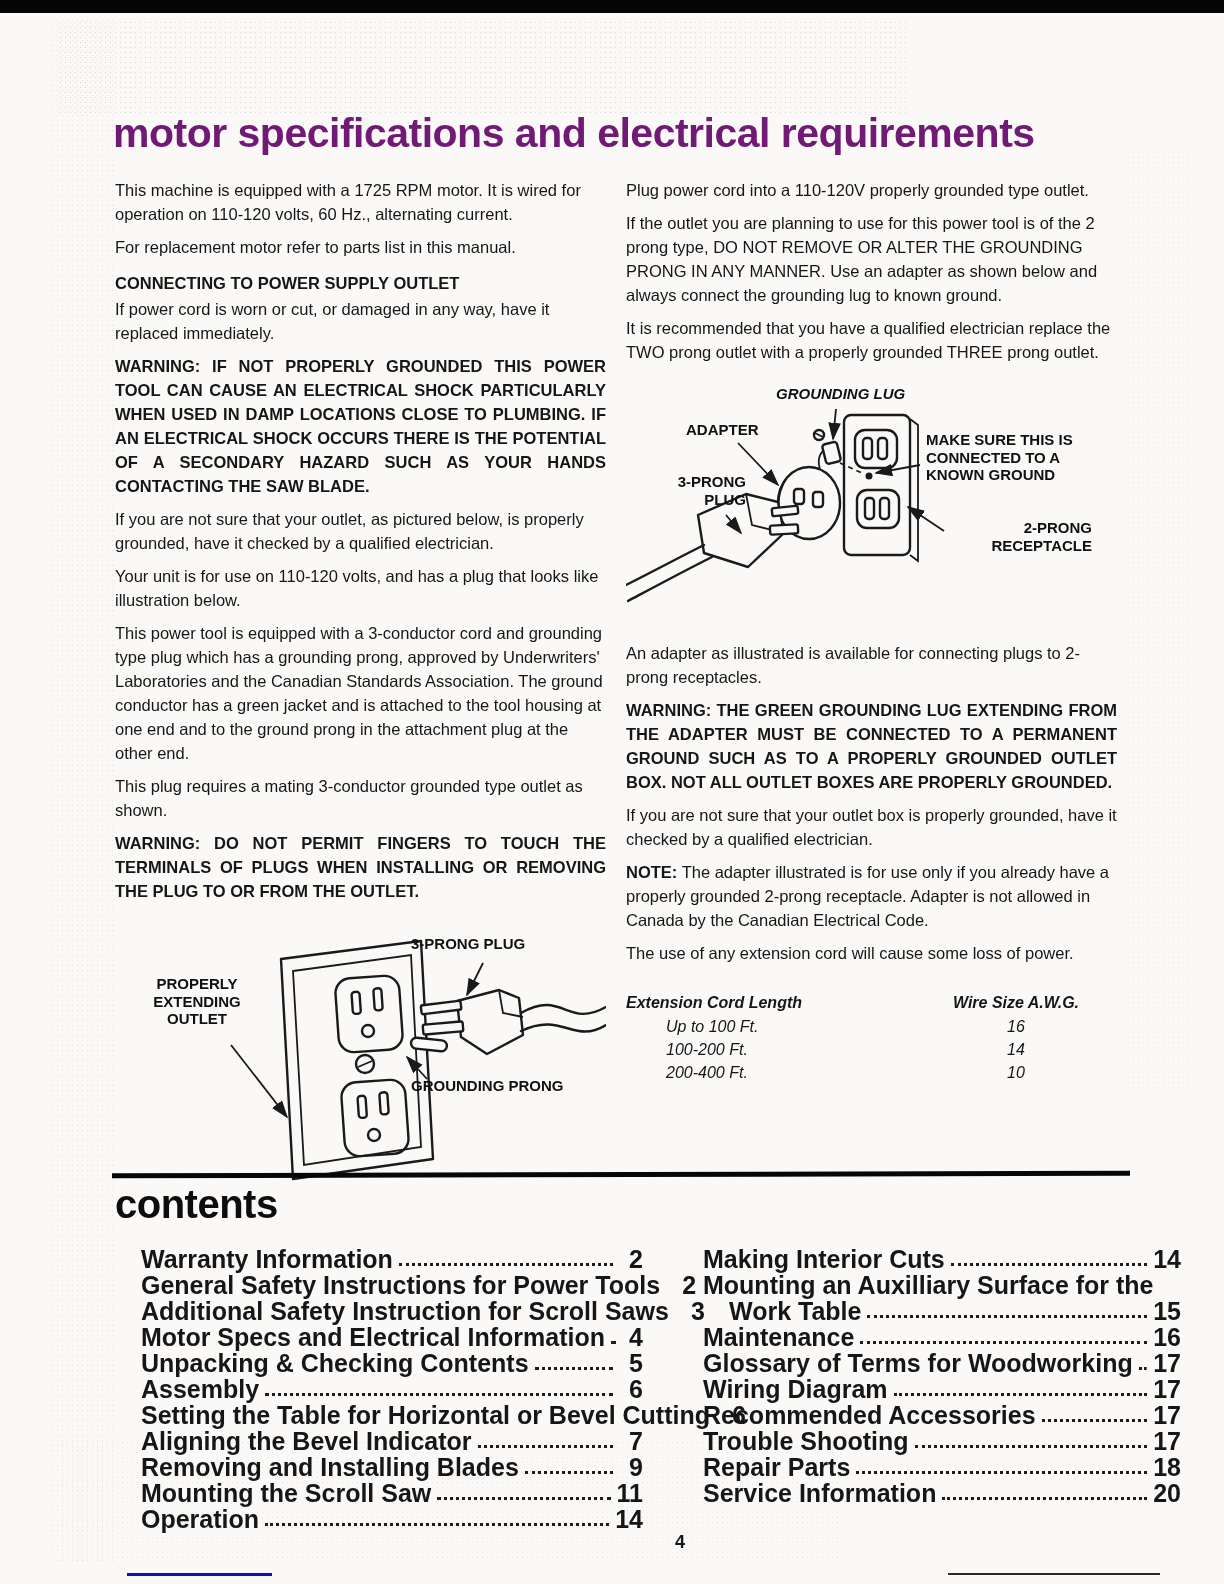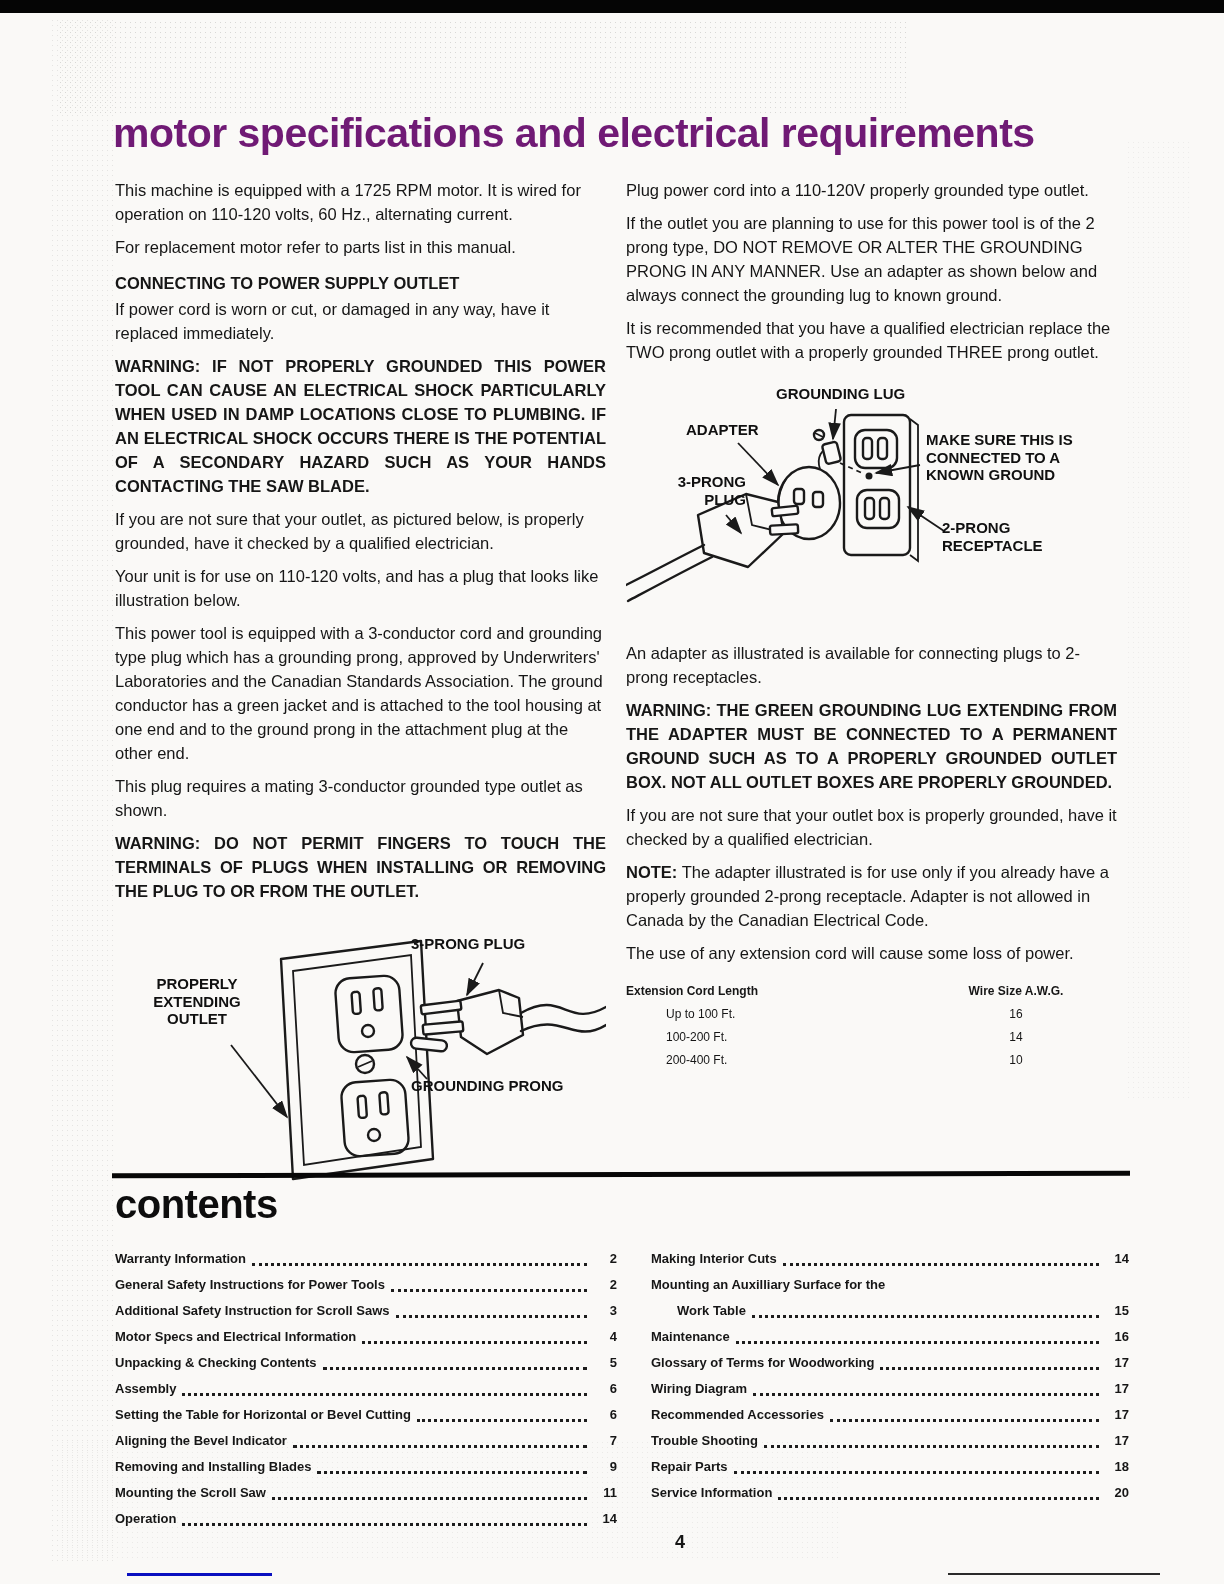--- a/index.html
+++ b/index.html
@@ -33,33 +33,33 @@
   .diagram{position:relative;}
   .diagram svg{position:absolute;left:0;top:0;}
   .dlabel{
     position:absolute;font-size:15px;line-height:17.5px;font-weight:bold;
     white-space:pre-line;color:#101010;
   }
   .diagram.left{height:305px;margin-top:14px;}
   .diagram.right{height:268px;margin-top:4px;}
 
   
-  .cordtable{margin-top:14px;font-size:12px;}
+  .cordtable{margin-top:26px;font-size:16px;font-style:italic;}
   .cordhead{display:flex;font-weight:bold;}
   .cordhead .c1{width:300px;}
   .cordhead .c2{width:180px;text-align:center;}
   .cordrow{display:flex;line-height:23px;}
   .cordrow .c1{width:300px;padding-left:40px;box-sizing:border-box;}
   .cordrow .c2{width:180px;text-align:center;}
 
   
   .rule{position:absolute;left:112px;top:1172px;width:1018px;height:5px;background:#070707;transform:rotate(-.15deg);}
   .contents-title{position:absolute;left:115px;top:1182px;font-size:40px;font-weight:bold;letter-spacing:-.5px;color:#0d0d0d;}
   .toc{position:absolute;left:115px;top:1246px;width:1014px;display:flex;gap:34px;}
-  .toc-col{font-size:13px;font-weight:bold;line-height:26px;}
+  .toc-col{font-size:25px;font-weight:bold;line-height:26px;margin-left:26px;}
   .toc-col.l{width:502px;}
   .toc-col.r{width:478px;}
   .toc-row{display:flex;align-items:flex-end;}
   .toc-label{white-space:nowrap;}
   .toc-row.indent .toc-label{padding-left:26px;}
   .toc-leader{flex:1;border-bottom:3px dotted #1d1d1d;margin:0 6px 6px 6px;min-width:0;}
   .toc-row.no-leader .toc-leader{border-bottom:none;}
   .toc-page{white-space:nowrap;min-width:24px;text-align:right;}
 
   .pagenum{position:absolute;left:600px;top:1532px;width:160px;text-align:center;font-size:18px;font-weight:bold;}
@@ -187,28 +187,28 @@
 
           <path class="ink" d="M78,172 C50,186 28,198 0,212"></path>
           <path class="ink" d="M86,184 C58,198 32,212 2,228"></path>
 
           <line class="thin" x1="210" y1="36" x2="207" y2="66" marker-end="url(#ah2)"></line>
           <line class="thin" x1="112" y1="70" x2="152" y2="112" marker-end="url(#ah2)"></line>
           <line class="thin" x1="100" y1="142" x2="115" y2="160" marker-end="url(#ah2)"></line>
           <line class="thin" x1="294" y1="92" x2="250" y2="100" marker-end="url(#ah2)"></line>
           <line class="thin" x1="318" y1="158" x2="282" y2="134" marker-end="url(#ah2)"></line>
         </svg>
-        <div class="dlabel" style="left:150px;top:12px;width:170px;">GROUNDING LUG</div>
+        <div class="dlabel" style="left:150px;top:12px;width:170px;font-style:italic;">GROUNDING LUG</div>
         <div class="dlabel" style="left:60px;top:48px;width:100px;">ADAPTER</div>
         <div class="dlabel" style="left:24px;top:100px;width:96px;text-align:right;">3-PRONG
 PLUG</div>
         <div class="dlabel" style="left:300px;top:58px;width:185px;">MAKE SURE THIS IS
 CONNECTED TO A
 KNOWN GROUND</div>
-        <div class="dlabel" style="left:316px;top:146px;width:150px;text-align:left;">2-PRONG
+        <div class="dlabel" style="left:316px;top:146px;width:150px;text-align:right;">2-PRONG
 RECEPTACLE</div>
       </div>
 
       <p>An adapter as illustrated is available for connecting plugs to 2-prong receptacles.</p>
       <p class="warn">WARNING: THE GREEN GROUNDING LUG EXTENDING FROM THE ADAPTER MUST BE CONNECTED TO A PERMANENT GROUND SUCH AS TO A PROPERLY GROUNDED OUTLET BOX. NOT ALL OUTLET BOXES ARE PROPERLY GROUNDED.</p>
       <p>If you are not sure that your outlet box is properly grounded, have it checked by a qualified electrician.</p>
       <p><span class="bold">NOTE:</span><span> The adapter illustrated is for use only if you already have a properly grounded 2-prong receptacle. Adapter is not allowed in Canada by the Canadian Electrical Code.</span></p>
       <p>The use of any extension cord will cause some loss of power.</p>
 
       <div class="cordtable">

